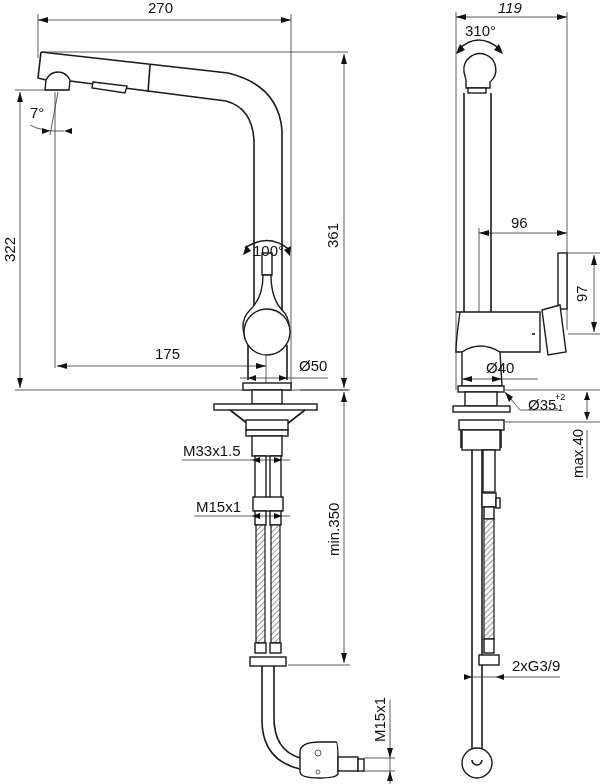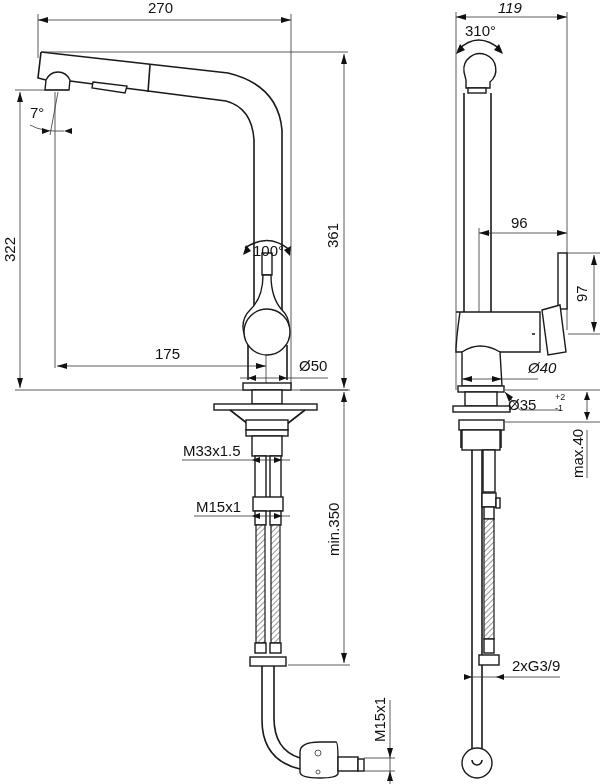--- a/index.html
+++ b/index.html
@@ -213,18 +213,18 @@
 <div class="lbl" style="left:299px;top:358px;">Ø50</div>
 <div class="lbl" style="left:183px;top:443px;">M33x1.5</div>
 <div class="lbl" style="left:196px;top:499px;">M15x1</div>
 <div class="lbl vert" style="left:326px;top:556px;">min.350</div>
 <div class="lbl vert" style="left:372px;top:742px;">M15x1</div>
 
 <div class="lbl" style="left:498px;top:0px;font-style:italic;">119</div>
 <div class="lbl" style="left:465px;top:23px;">310°</div>
 <div class="lbl" style="left:511px;top:215px;">96</div>
 <div class="lbl vert" style="left:574px;top:302px;">97</div>
-<div class="lbl" style="left:528px;top:360px;font-style:italic;">Ø40</div>
-<div class="lbl" style="left:508px;top:397px;">Ø35</div>
+<div class="lbl" style="left:486px;top:360px;">Ø40</div>
+<div class="lbl" style="left:528px;top:397px;">Ø35</div>
 <div class="sup" style="left:555px;top:393px;">+2</div>
 <div class="sup" style="left:555px;top:404px;">-1</div>
 <div class="lbl vert" style="left:570px;top:478px;">max.40</div>
 <div class="lbl" style="left:512px;top:658px;">2xG3/9</div>
 
 </body></html>

